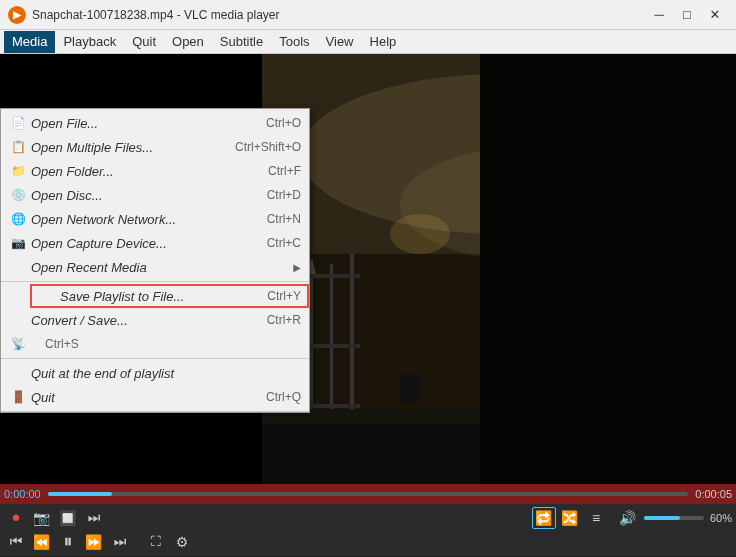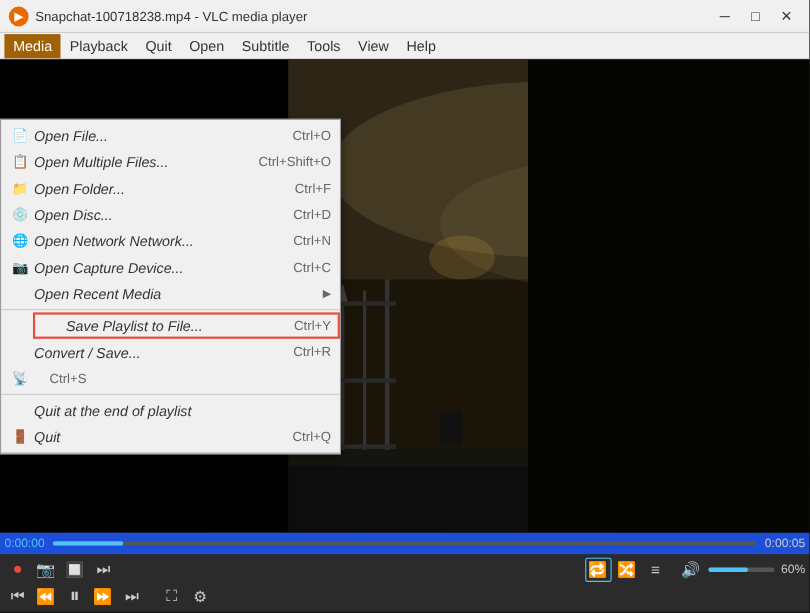--- a/index.html
+++ b/index.html
@@ -55,21 +55,21 @@
       border-bottom: 1px solid #ccc;
     }
     .menu-item {
       padding: 2px 8px;
       cursor: pointer;
       font-size: 13px;
       color: #333;
       height: 22px;
       display: flex; align-items: center;
     }
-    .menu-item.active { background: #a16207; color: white; }
+    .menu-item.active { background: #0c4a6e; color: white; }
 
     
     .video-area {
       width: 736px;
       height: 430px;
       background: #000;
       position: relative;
       overflow: hidden;
     }
     .video-bg {
@@ -81,21 +81,21 @@
     }
     
     .video-scene {
       position: absolute;
       top: 0; left: 0;
       width: 100%; height: 100%;
     }
 
     
     .seek-bar-area {
-      background: #1d4ed8;
+      background: #7f1d1d;
       height: 20px;
       display: flex;
       align-items: center;
       padding: 0 4px;
     }
     .time-left {
       color: #4fc3f7;
       font-size: 11px;
       min-width: 40px;
     }

